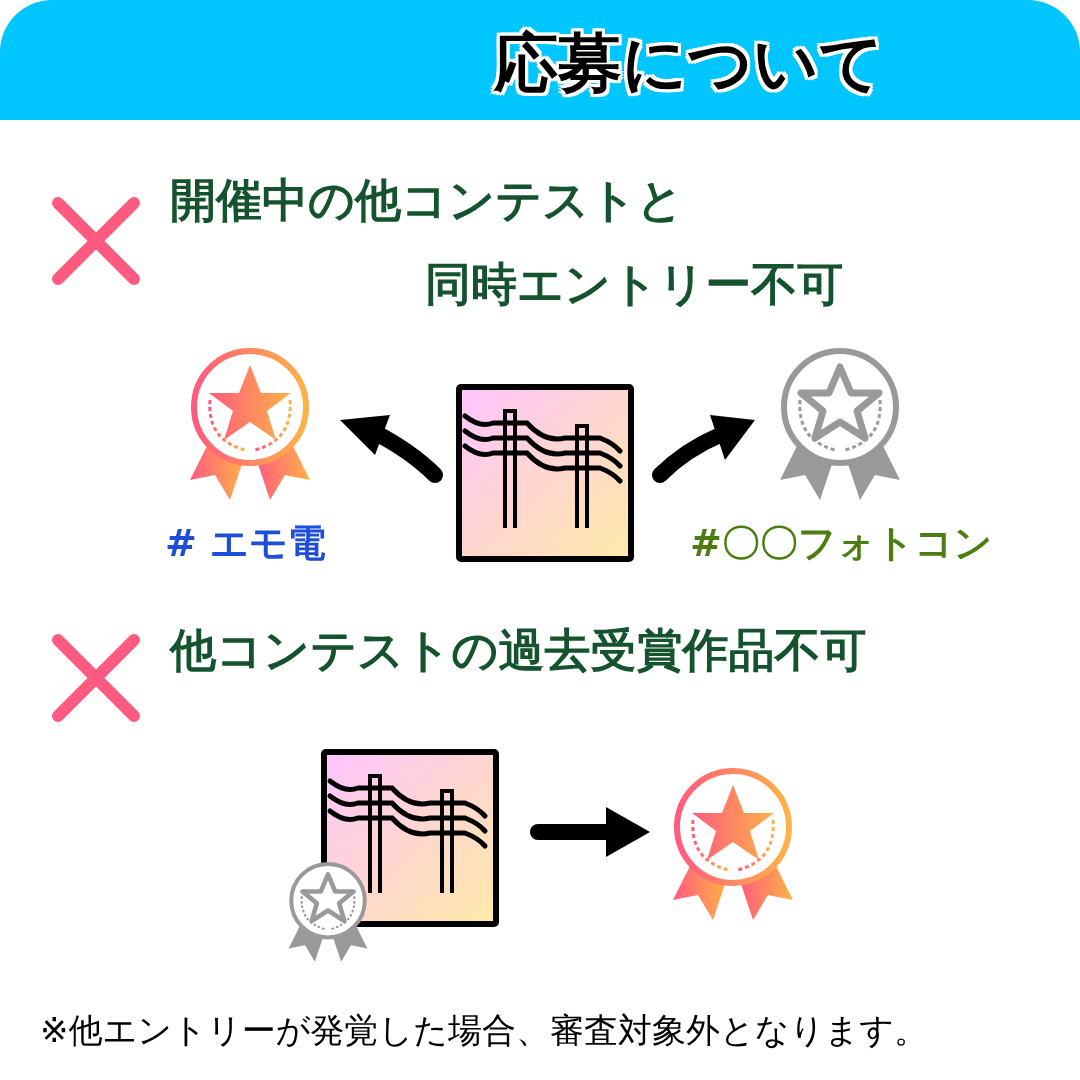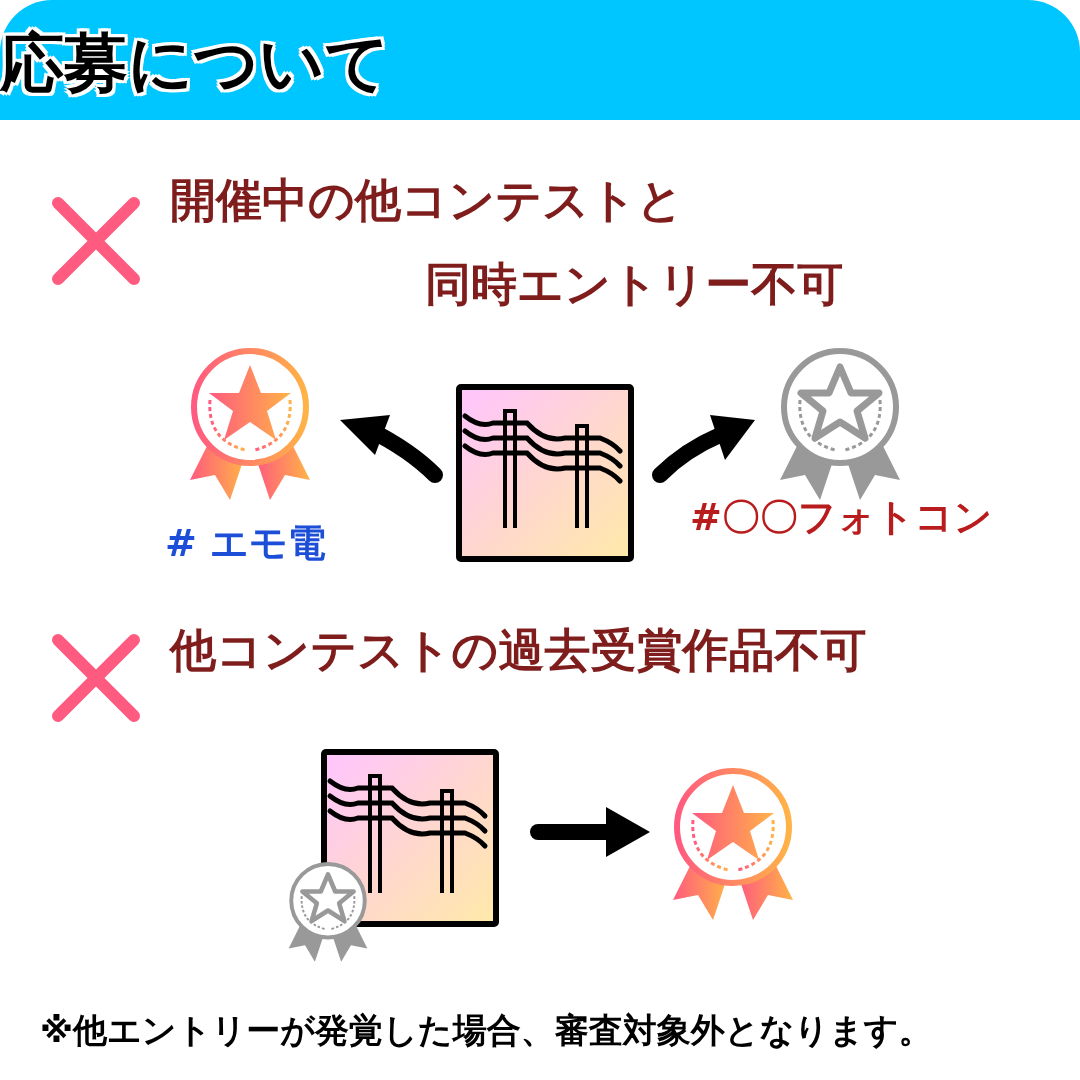--- a/index.html
+++ b/index.html
@@ -1,27 +1,27 @@
 <!DOCTYPE html>
 <html><head>
 <meta charset="utf-8">
 <style>
   html, body { margin:0; padding:0; background:#ffffff; }
   body { width:1080px; height:1080px; position:relative; overflow:hidden;
          font-family:"DejaVu Sans","Liberation Sans",sans-serif; }
   .header { position:absolute; left:0; top:0; width:1080px; height:120px;
             background:#00c6ff; border-radius:52px 52px 0 0; }
-  .header-title { position:absolute; left:0; top:20px; width:884px; text-align:left;
+  .header-title { position:absolute; left:0; top:20px; width:884px; text-align:right;
             font-size:64px; font-weight:bold; color:#000;
             text-shadow: -3px -3px 0 #fff, 3px -3px 0 #fff, -3px 3px 0 #fff, 3px 3px 0 #fff,
                          0 3px 0 #fff, 0 -3px 0 #fff, 3px 0 0 #fff, -3px 0 0 #fff; }
   .abs { position:absolute; }
-  .rule-text { font-size:46px; font-weight:bold; color:#7f1d1d; white-space:nowrap; }
+  .rule-text { font-size:46px; font-weight:bold; color:#14532d; white-space:nowrap; }
   .label { font-size:38px; font-weight:bold; white-space:nowrap; }
-  .note { font-size:34px; font-weight:bold; color:#000; white-space:nowrap; }
+  .note { font-size:34px; font-weight:normal; color:#000; white-space:nowrap; }
 </style>
 </head>
 <body>
 
 <svg width="0" height="0" style="position:absolute">
   <defs>
     <linearGradient id="badgeGrad" x1="0" y1="0" x2="1" y2="0">
       <stop offset="0" stop-color="#ff5a7f"></stop>
       <stop offset="1" stop-color="#ffb347"></stop>
     </linearGradient>
@@ -89,21 +89,21 @@
 
 <svg class="abs" style="left:775px;top:345px" width="130" height="160" viewBox="0 0 130 160">
   <polygon points="25,95 5,135 30,130 45,155 60,110" fill="#999"></polygon>
   <polygon points="105,95 125,135 100,130 85,155 70,110" fill="#999"></polygon>
   <circle cx="65" cy="62" r="58" fill="#fff"></circle>
   <circle cx="65" cy="62" r="56" fill="none" stroke="#999" stroke-width="6"></circle>
   <polygon points="65,22 76,48 104,48 82,66 90,93 65,77 40,93 48,66 26,48 54,48" fill="none" stroke="#999" stroke-width="7" stroke-linejoin="round"></polygon>
   <path d="M25 55 Q22 95 60 105" fill="none" stroke="#999" stroke-width="3" stroke-dasharray="4 3"></path>
   <path d="M105 55 Q108 95 70 105" fill="none" stroke="#999" stroke-width="3" stroke-dasharray="4 3"></path>
 </svg>
-<div class="abs label" style="left:690px;top:492px;color:#b91c1c">#〇〇フォトコン</div>
+<div class="abs label" style="left:690px;top:518px;color:#4d7c0f">#〇〇フォトコン</div>
 
 <svg class="abs" style="left:50px;top:632px" width="92" height="92">
   <line x1="8" y1="8" x2="84" y2="84" stroke="#ff5a7f" stroke-width="12" stroke-linecap="round"></line>
   <line x1="84" y1="8" x2="8" y2="84" stroke="#ff5a7f" stroke-width="12" stroke-linecap="round"></line>
 </svg>
 <div class="abs rule-text" style="left:170px;top:620px">他コンテストの過去受賞作品不可</div>
 
 <svg class="abs" style="left:320px;top:748px" width="180" height="180" viewBox="0 0 180 180">
   <rect x="4" y="4" width="172" height="172" fill="url(#photoGrad)" stroke="#000" stroke-width="6" rx="2"></rect>
   <use href="#poles"></use>

